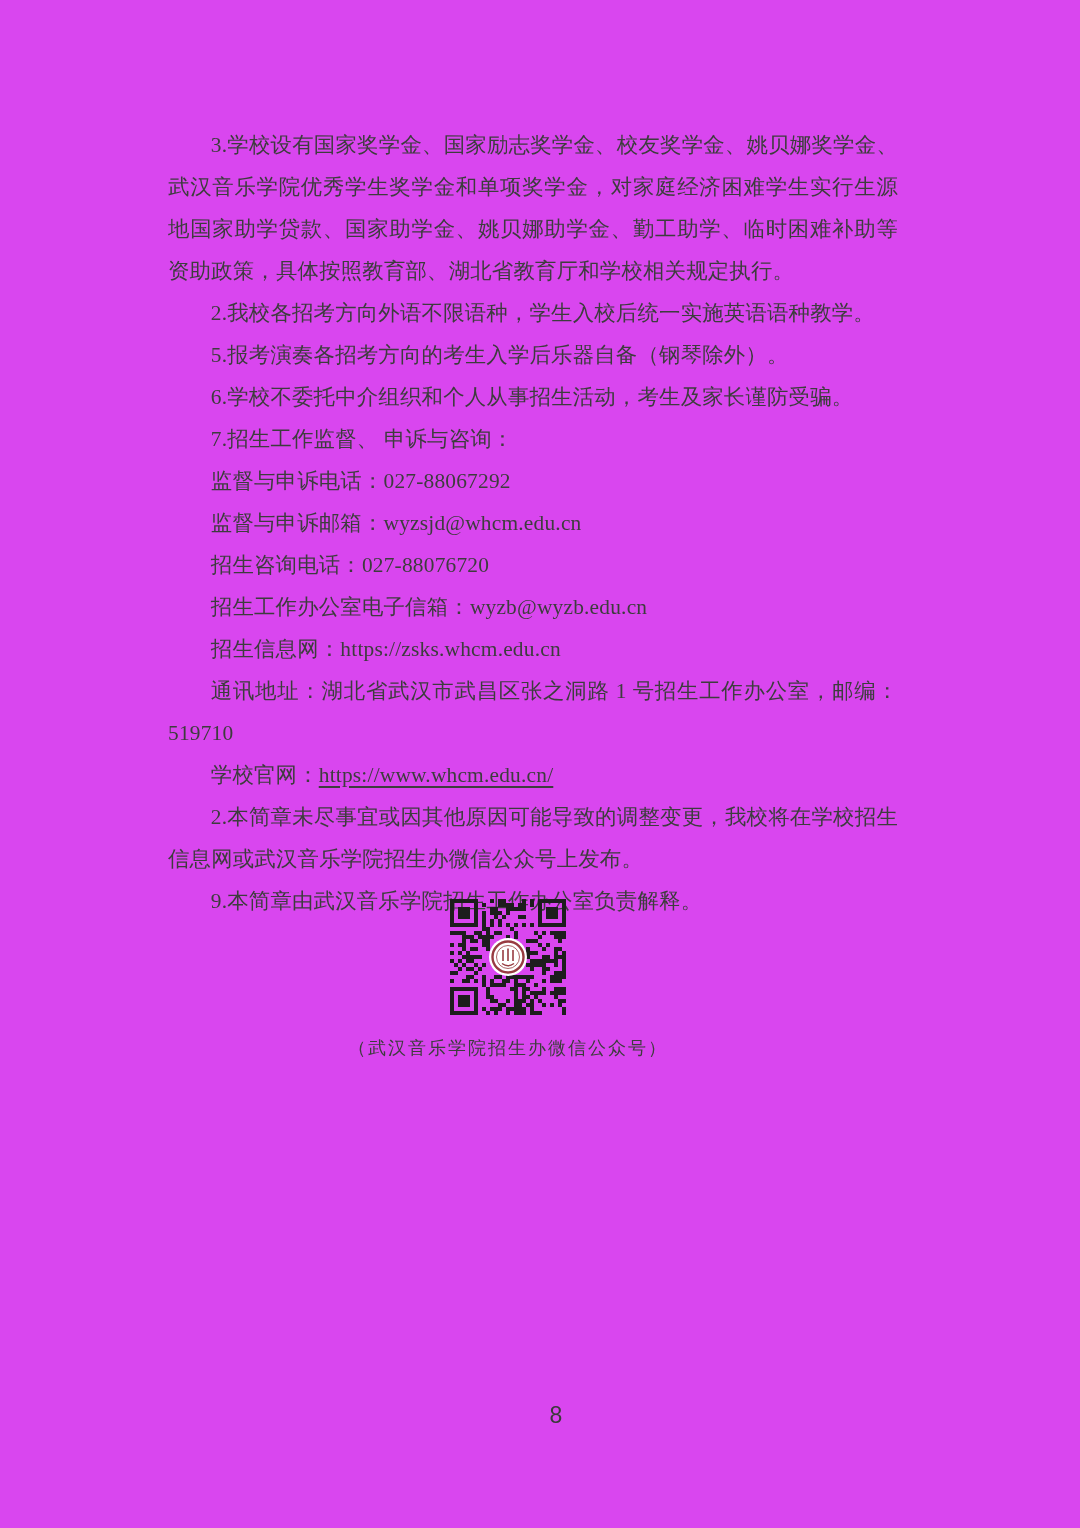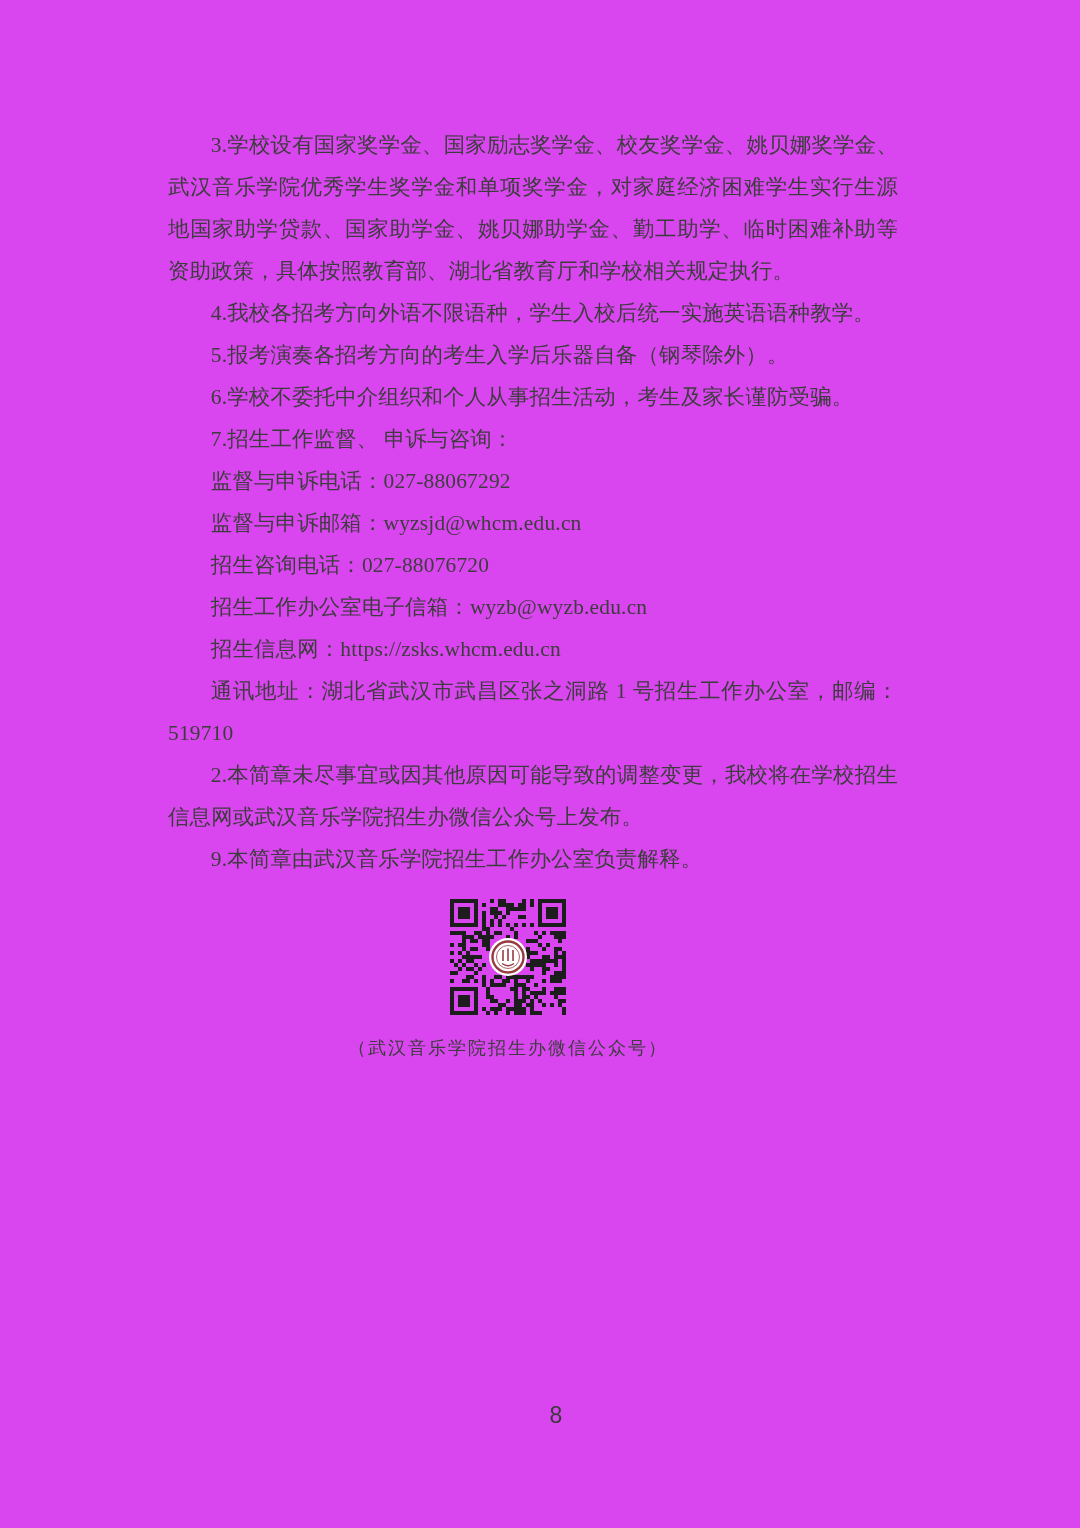--- a/index.html
+++ b/index.html
@@ -58,30 +58,31 @@
     color: #3a3a3a;
   }
 </style>
 </head>
 <body>
 
 <div class="page" style="background: #d946ef; color: rgb(61, 61, 61); padding-left: 32px;">
 
   <div class="content">
     <p class="para">3.学校设有国家奖学金、国家励志奖学金、校友奖学金、姚贝娜奖学金、武汉音乐学院优秀学生奖学金和单项奖学金，对家庭经济困难学生实行生源地国家助学贷款、国家助学金、姚贝娜助学金、勤工助学、临时困难补助等资助政策，具体按照教育部、湖北省教育厅和学校相关规定执行。</p>
-    <p class="para">4.我校各招考方向外语不限语种，学生入校后统一实施英语语种教学。</p>
+    <p class="para">2.我校各招考方向外语不限语种，学生入校后统一实施英语语种教学。</p>
     <p class="para">5.报考演奏各招考方向的考生入学后乐器自备（钢琴除外）。</p>
     <p class="para">6.学校不委托中介组织和个人从事招生活动，考生及家长谨防受骗。</p>
     <p class="para">7.招生工作监督、 申诉与咨询：</p>
     <p class="para">监督与申诉电话：027-88067292</p>
     <p class="para">监督与申诉邮箱：wyzsjd@whcm.edu.cn</p>
     <p class="para">招生咨询电话：027-88076720</p>
     <p class="para">招生工作办公室电子信箱：wyzb@wyzb.edu.cn</p>
     <p class="para">招生信息网：https://zsks.whcm.edu.cn</p>
     <p class="para">通讯地址：湖北省武汉市武昌区张之洞路 1 号招生工作办公室，邮编：519710</p>
+    <p class="para"><span>学校官网：</span><a class="link">https://www.whcm.edu.cn/</a></p>
     <p class="para">2.本简章未尽事宜或因其他原因可能导致的调整变更，我校将在学校招生信息网或武汉音乐学院招生办微信公众号上发布。</p>
     <p class="para">9.本简章由武汉音乐学院招生工作办公室负责解释。</p>
   </div>
 
   <div class="qr-wrap">
     <svg id="qr-svg" width="116" height="116" viewBox="0 0 116 116" aria-hidden="true">
         <path d="M0 0h4v4h-4zM4 0h4v4h-4zM8 0h4v4h-4zM12 0h4v4h-4zM16 0h4v4h-4zM20 0h4v4h-4zM24 0h4v4h-4zM40 0h4v4h-4zM48 0h4v4h-4zM52 0h4v4h-4zM72 0h4v4h-4zM80 0h4v4h-4zM88 0h4v4h-4zM92 0h4v4h-4zM96 0h4v4h-4zM100 0h4v4h-4zM104 0h4v4h-4zM108 0h4v4h-4zM112 0h4v4h-4zM0 4h4v4h-4zM24 4h4v4h-4zM32 4h4v4h-4zM48 4h4v4h-4zM52 4h4v4h-4zM56 4h4v4h-4zM60 4h4v4h-4zM68 4h4v4h-4zM72 4h4v4h-4zM80 4h4v4h-4zM88 4h4v4h-4zM112 4h4v4h-4zM0 8h4v4h-4zM8 8h4v4h-4zM12 8h4v4h-4zM16 8h4v4h-4zM24 8h4v4h-4zM40 8h4v4h-4zM44 8h4v4h-4zM56 8h4v4h-4zM60 8h4v4h-4zM64 8h4v4h-4zM68 8h4v4h-4zM72 8h4v4h-4zM88 8h4v4h-4zM96 8h4v4h-4zM100 8h4v4h-4zM104 8h4v4h-4zM112 8h4v4h-4zM0 12h4v4h-4zM8 12h4v4h-4zM12 12h4v4h-4zM16 12h4v4h-4zM24 12h4v4h-4zM32 12h4v4h-4zM40 12h4v4h-4zM44 12h4v4h-4zM48 12h4v4h-4zM56 12h4v4h-4zM88 12h4v4h-4zM96 12h4v4h-4zM100 12h4v4h-4zM104 12h4v4h-4zM112 12h4v4h-4zM0 16h4v4h-4zM8 16h4v4h-4zM12 16h4v4h-4zM16 16h4v4h-4zM24 16h4v4h-4zM32 16h4v4h-4zM44 16h4v4h-4zM52 16h4v4h-4zM68 16h4v4h-4zM72 16h4v4h-4zM88 16h4v4h-4zM96 16h4v4h-4zM100 16h4v4h-4zM104 16h4v4h-4zM112 16h4v4h-4zM0 20h4v4h-4zM24 20h4v4h-4zM32 20h4v4h-4zM40 20h4v4h-4zM48 20h4v4h-4zM88 20h4v4h-4zM112 20h4v4h-4zM0 24h4v4h-4zM4 24h4v4h-4zM8 24h4v4h-4zM12 24h4v4h-4zM16 24h4v4h-4zM20 24h4v4h-4zM24 24h4v4h-4zM32 24h4v4h-4zM40 24h4v4h-4zM48 24h4v4h-4zM56 24h4v4h-4zM64 24h4v4h-4zM72 24h4v4h-4zM80 24h4v4h-4zM88 24h4v4h-4zM92 24h4v4h-4zM96 24h4v4h-4zM100 24h4v4h-4zM104 24h4v4h-4zM108 24h4v4h-4zM112 24h4v4h-4zM32 28h4v4h-4zM36 28h4v4h-4zM60 28h4v4h-4zM0 32h4v4h-4zM4 32h4v4h-4zM8 32h4v4h-4zM12 32h4v4h-4zM24 32h4v4h-4zM28 32h4v4h-4zM36 32h4v4h-4zM44 32h4v4h-4zM48 32h4v4h-4zM64 32h4v4h-4zM84 32h4v4h-4zM92 32h4v4h-4zM100 32h4v4h-4zM104 32h4v4h-4zM108 32h4v4h-4zM112 32h4v4h-4zM12 36h4v4h-4zM16 36h4v4h-4zM20 36h4v4h-4zM28 36h4v4h-4zM32 36h4v4h-4zM36 36h4v4h-4zM40 36h4v4h-4zM56 36h4v4h-4zM64 36h4v4h-4zM88 36h4v4h-4zM104 36h4v4h-4zM108 36h4v4h-4zM112 36h4v4h-4zM12 40h4v4h-4zM20 40h4v4h-4zM24 40h4v4h-4zM32 40h4v4h-4zM36 40h4v4h-4zM76 40h4v4h-4zM80 40h4v4h-4zM84 40h4v4h-4zM108 40h4v4h-4zM0 44h4v4h-4zM8 44h4v4h-4zM12 44h4v4h-4zM32 44h4v4h-4zM36 44h4v4h-4zM88 44h4v4h-4zM96 44h4v4h-4zM12 48h4v4h-4zM20 48h4v4h-4zM24 48h4v4h-4zM36 48h4v4h-4zM76 48h4v4h-4zM92 48h4v4h-4zM104 48h4v4h-4zM108 48h4v4h-4zM0 52h4v4h-4zM8 52h4v4h-4zM16 52h4v4h-4zM76 52h4v4h-4zM80 52h4v4h-4zM84 52h4v4h-4zM104 52h4v4h-4zM112 52h4v4h-4zM12 56h4v4h-4zM16 56h4v4h-4zM20 56h4v4h-4zM24 56h4v4h-4zM28 56h4v4h-4zM76 56h4v4h-4zM92 56h4v4h-4zM96 56h4v4h-4zM104 56h4v4h-4zM108 56h4v4h-4zM112 56h4v4h-4zM0 60h4v4h-4zM8 60h4v4h-4zM16 60h4v4h-4zM20 60h4v4h-4zM80 60h4v4h-4zM84 60h4v4h-4zM88 60h4v4h-4zM92 60h4v4h-4zM96 60h4v4h-4zM100 60h4v4h-4zM104 60h4v4h-4zM112 60h4v4h-4zM4 64h4v4h-4zM12 64h4v4h-4zM24 64h4v4h-4zM32 64h4v4h-4zM76 64h4v4h-4zM80 64h4v4h-4zM84 64h4v4h-4zM88 64h4v4h-4zM92 64h4v4h-4zM104 64h4v4h-4zM112 64h4v4h-4zM8 68h4v4h-4zM16 68h4v4h-4zM20 68h4v4h-4zM28 68h4v4h-4zM80 68h4v4h-4zM92 68h4v4h-4zM96 68h4v4h-4zM112 68h4v4h-4zM0 72h4v4h-4zM4 72h4v4h-4zM24 72h4v4h-4zM92 72h4v4h-4zM104 72h4v4h-4zM108 72h4v4h-4zM112 72h4v4h-4zM16 76h4v4h-4zM20 76h4v4h-4zM32 76h4v4h-4zM44 76h4v4h-4zM48 76h4v4h-4zM56 76h4v4h-4zM60 76h4v4h-4zM64 76h4v4h-4zM68 76h4v4h-4zM72 76h4v4h-4zM76 76h4v4h-4zM80 76h4v4h-4zM100 76h4v4h-4zM104 76h4v4h-4zM108 76h4v4h-4zM112 76h4v4h-4zM0 80h4v4h-4zM12 80h4v4h-4zM16 80h4v4h-4zM24 80h4v4h-4zM32 80h4v4h-4zM40 80h4v4h-4zM52 80h4v4h-4zM56 80h4v4h-4zM64 80h4v4h-4zM76 80h4v4h-4zM92 80h4v4h-4zM100 80h4v4h-4zM104 80h4v4h-4zM108 80h4v4h-4zM32 84h4v4h-4zM40 84h4v4h-4zM44 84h4v4h-4zM48 84h4v4h-4zM52 84h4v4h-4zM64 84h4v4h-4zM68 84h4v4h-4zM72 84h4v4h-4zM84 84h4v4h-4zM0 88h4v4h-4zM4 88h4v4h-4zM8 88h4v4h-4zM12 88h4v4h-4zM16 88h4v4h-4zM20 88h4v4h-4zM24 88h4v4h-4zM36 88h4v4h-4zM60 88h4v4h-4zM64 88h4v4h-4zM72 88h4v4h-4zM76 88h4v4h-4zM92 88h4v4h-4zM104 88h4v4h-4zM108 88h4v4h-4zM112 88h4v4h-4zM0 92h4v4h-4zM24 92h4v4h-4zM36 92h4v4h-4zM64 92h4v4h-4zM72 92h4v4h-4zM80 92h4v4h-4zM84 92h4v4h-4zM88 92h4v4h-4zM92 92h4v4h-4zM100 92h4v4h-4zM104 92h4v4h-4zM108 92h4v4h-4zM112 92h4v4h-4zM0 96h4v4h-4zM8 96h4v4h-4zM12 96h4v4h-4zM16 96h4v4h-4zM24 96h4v4h-4zM36 96h4v4h-4zM40 96h4v4h-4zM64 96h4v4h-4zM72 96h4v4h-4zM76 96h4v4h-4zM84 96h4v4h-4zM104 96h4v4h-4zM0 100h4v4h-4zM8 100h4v4h-4zM12 100h4v4h-4zM16 100h4v4h-4zM24 100h4v4h-4zM40 100h4v4h-4zM44 100h4v4h-4zM56 100h4v4h-4zM64 100h4v4h-4zM68 100h4v4h-4zM72 100h4v4h-4zM80 100h4v4h-4zM88 100h4v4h-4zM108 100h4v4h-4zM112 100h4v4h-4zM0 104h4v4h-4zM8 104h4v4h-4zM12 104h4v4h-4zM16 104h4v4h-4zM24 104h4v4h-4zM48 104h4v4h-4zM52 104h4v4h-4zM64 104h4v4h-4zM68 104h4v4h-4zM76 104h4v4h-4zM80 104h4v4h-4zM92 104h4v4h-4zM100 104h4v4h-4zM108 104h4v4h-4zM0 108h4v4h-4zM24 108h4v4h-4zM32 108h4v4h-4zM40 108h4v4h-4zM44 108h4v4h-4zM48 108h4v4h-4zM56 108h4v4h-4zM60 108h4v4h-4zM64 108h4v4h-4zM68 108h4v4h-4zM72 108h4v4h-4zM80 108h4v4h-4zM112 108h4v4h-4zM0 112h4v4h-4zM4 112h4v4h-4zM8 112h4v4h-4zM12 112h4v4h-4zM16 112h4v4h-4zM20 112h4v4h-4zM24 112h4v4h-4zM36 112h4v4h-4zM44 112h4v4h-4zM56 112h4v4h-4zM64 112h4v4h-4zM68 112h4v4h-4zM72 112h4v4h-4zM80 112h4v4h-4zM84 112h4v4h-4zM88 112h4v4h-4zM112 112h4v4h-4z" fill="#1d1d1d"></path>
         <g>
           <circle cx="58" cy="58" r="19" fill="#ffffff"></circle>
           <circle cx="58" cy="58" r="15.5" fill="#ffffff" stroke="#983b41" stroke-width="2.4"></circle>

